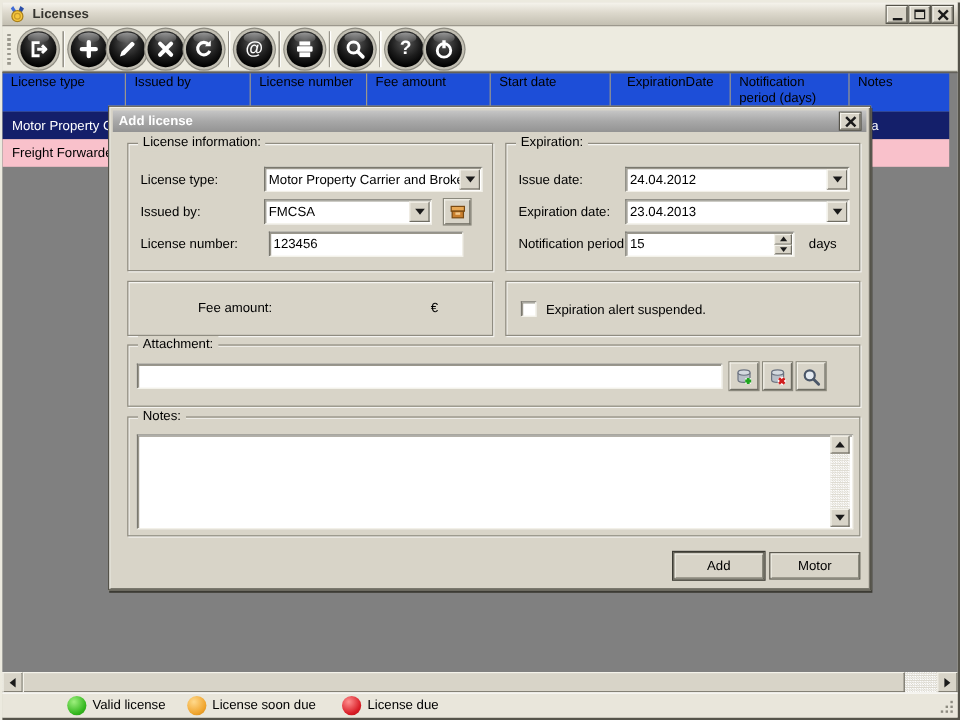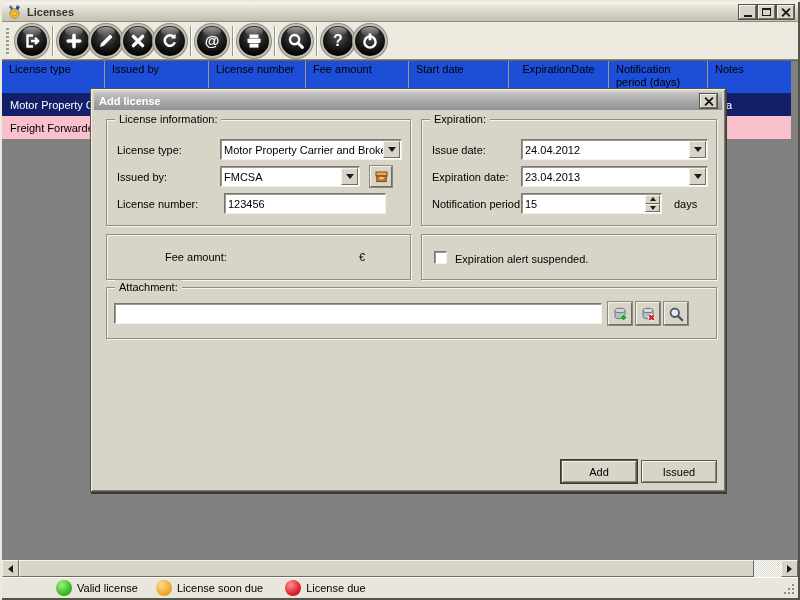--- a/index.html
+++ b/index.html
@@ -375,18 +375,30 @@
           <path d="M10 10 L14.2 14.2" stroke="#4a5668" stroke-width="2.4" stroke-linecap="round"></path>
         </svg>
       </div>
     </div>
 
     <div class="group" style="left:330px; top:145px; width:296px; height:46px;">
       <span class="checkbox" style="left:12px; top:16px;"></span>
       <span class="lbl" style="left:33px; top:14px;">Expiration alert suspended.</span>
     </div>
 
+    <div class="group" style="left:15px; top:258px; width:611px; height:100px;">
+      <span class="legend">Notes:</span>
+      <div class="notesbox sunken"></div>
+      <div class="vscroll" style="right:8px; top:15px; bottom:7px;">
+        <div class="vbtn" style="top:0;">
+            <span class="arr-u"></span>
+          </div>
+        <div class="vbtn" style="bottom:0;">
+            <span class="arr-d"></span>
+          </div>
+      </div>
+    </div>
 
     <div class="dbutton" style="left:470px; top:371px; box-shadow:inset 1px 1px 0 #f6f4ec, inset -1px -1px 0 #8a887c, 0 0 0 1px #3c3b34;">Add</div>
-    <div class="dbutton" style="left:550px; top:371px;">Issued</div>
+    <div class="dbutton" style="left:550px; top:371px;">Motor</div>
   </div>
 
 </div>
 
 </body></html>

